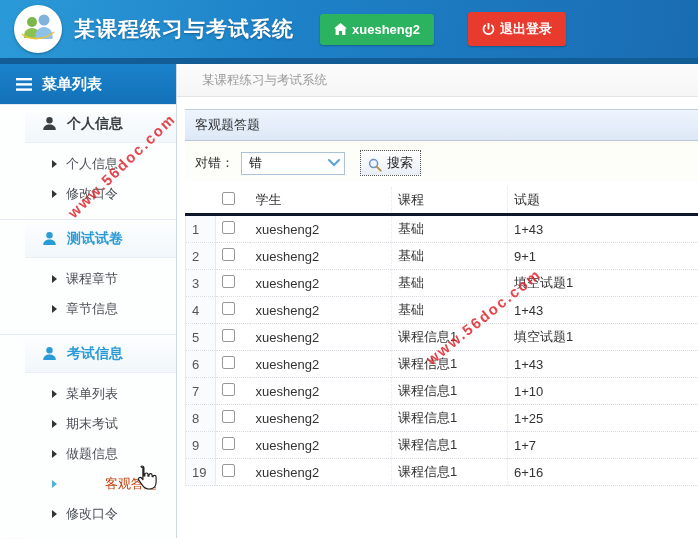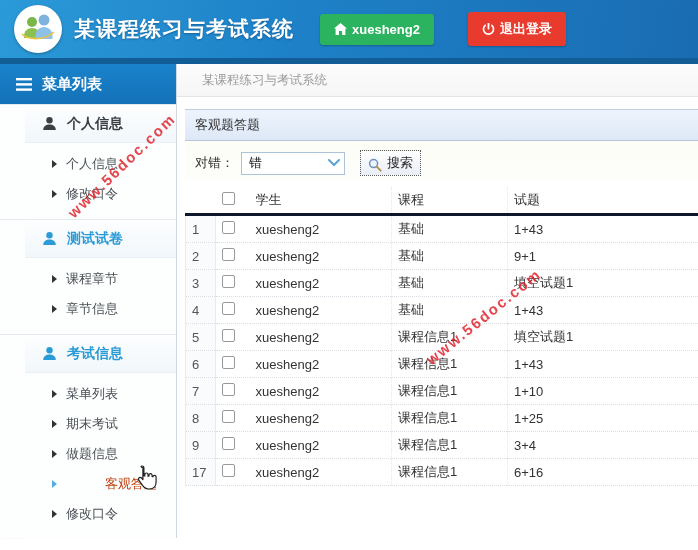--- a/index.html
+++ b/index.html
@@ -294,24 +294,24 @@
     <td class="chk"><input type="checkbox" style=""></td>
     <td class="sep">xuesheng2</td>
     <td class="sep">课程信息1</td>
     <td>1+25</td>
   </tr>
             <tr>
     <td class="num">9</td>
     <td class="chk"><input type="checkbox" style=""></td>
     <td class="sep">xuesheng2</td>
     <td class="sep">课程信息1</td>
-    <td>3+4</td>
-  </tr>
-            <tr>
-    <td class="num">17</td>
+    <td>1+7</td>
+  </tr>
+            <tr>
+    <td class="num">19</td>
     <td class="chk"><input type="checkbox" style=""></td>
     <td class="sep">xuesheng2</td>
     <td class="sep">课程信息1</td>
     <td>6+16</td>
   </tr>
           </tbody>
       </table>
     </div>
   </div>
 </div>

